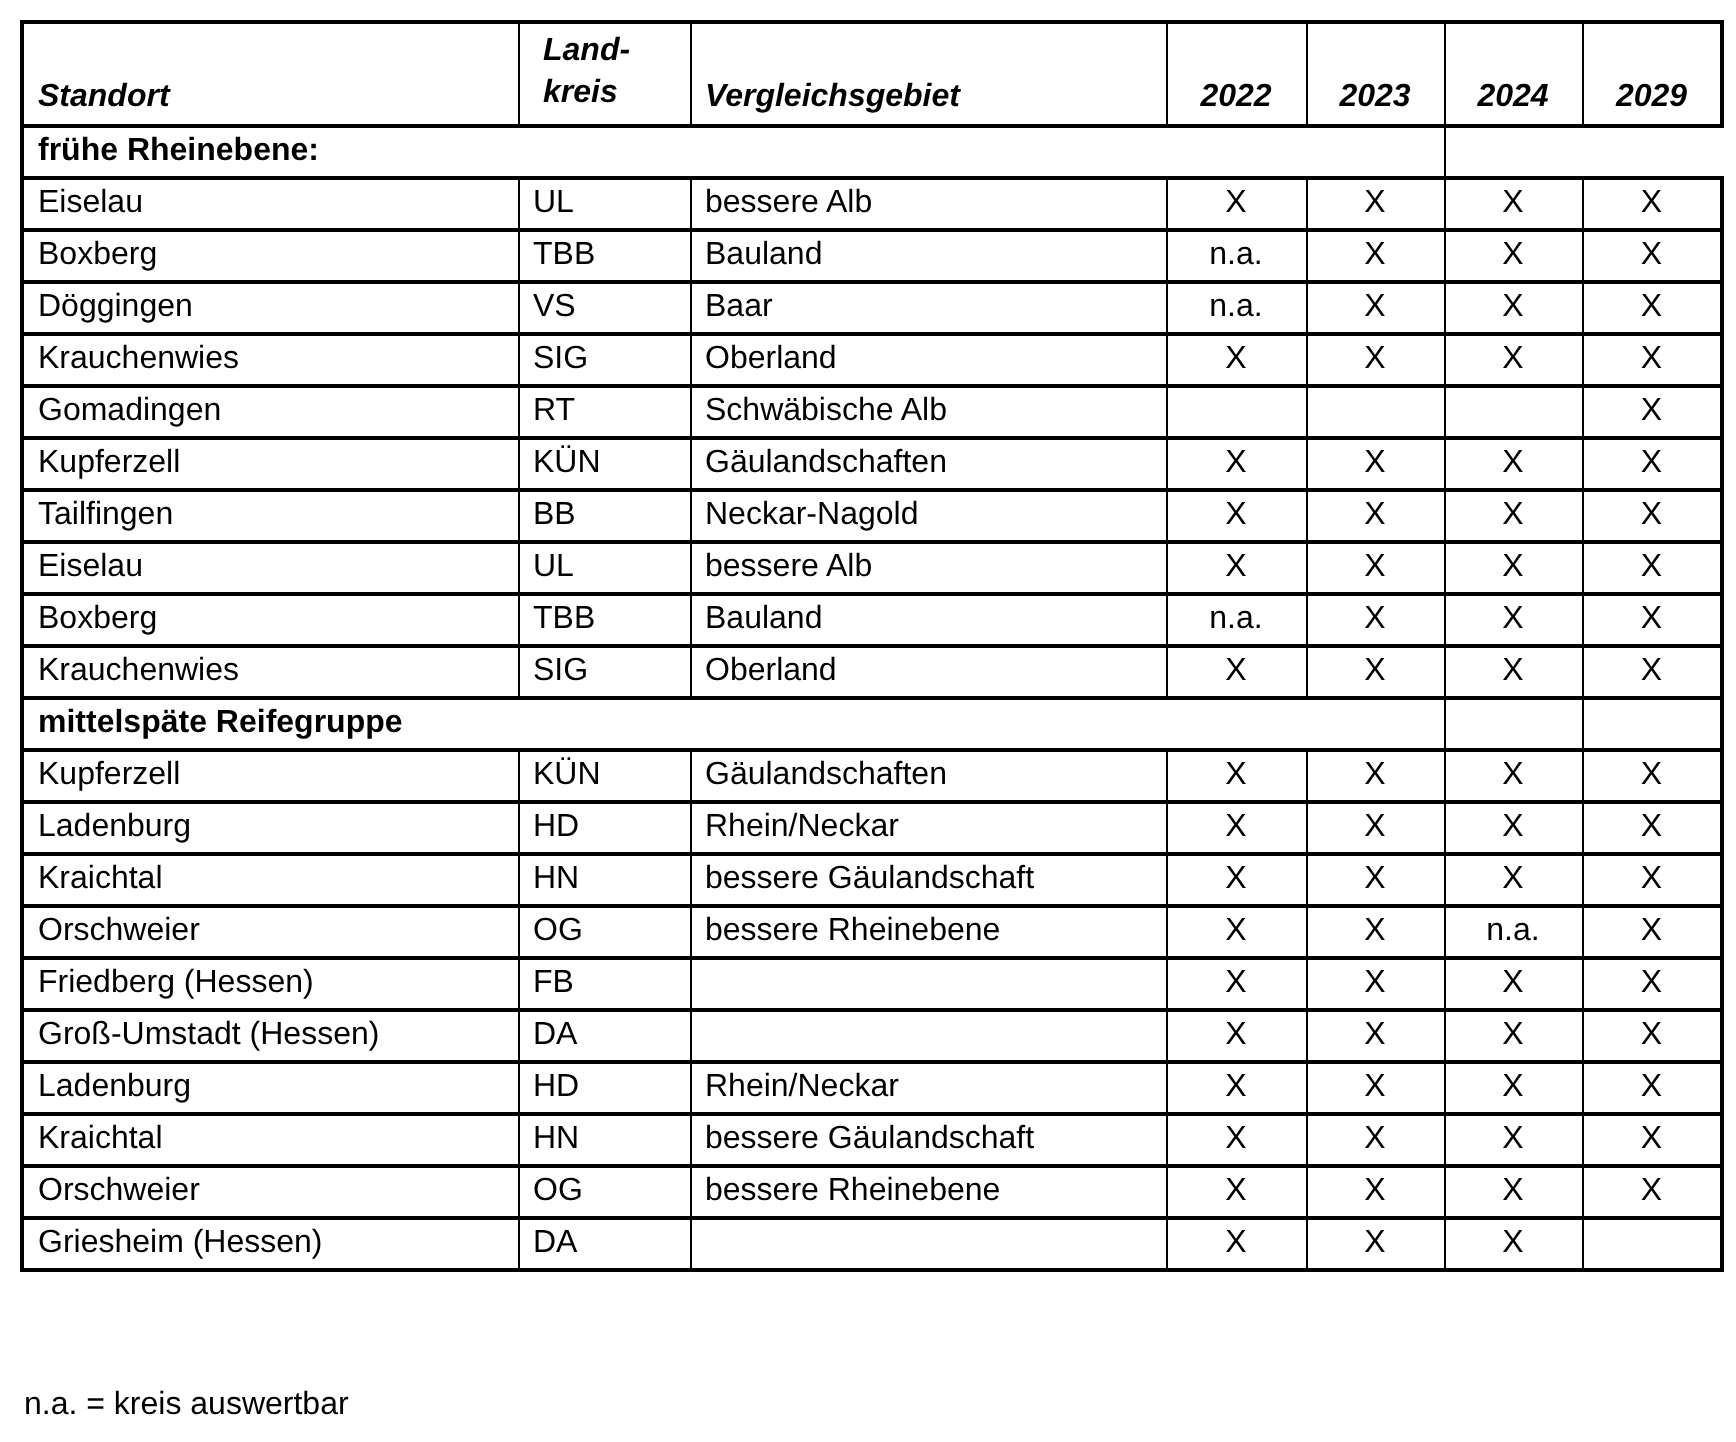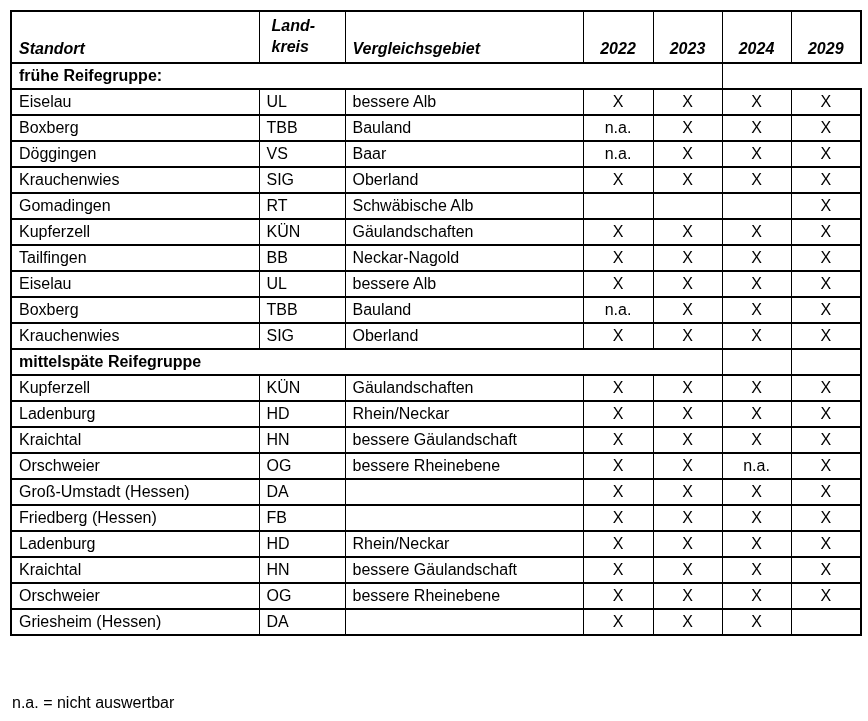--- a/index.html
+++ b/index.html
@@ -73,21 +73,21 @@
         <span>kreis</span>
       </td>
       <td>Vergleichsgebiet</td>
       <td class="yr">2022</td>
       <td class="yr">2023</td>
       <td class="yr">2024</td>
       <td class="yr last">2029</td>
     </tr>
 
     <tr>
-      <td colspan="5" class="c1 sec">frühe Reifegruppe:</td>
+      <td colspan="5" class="c1 sec">frühe Rheinebene:</td>
       <td colspan="2" class="sec-tail-open"></td>
     </tr>
 
     <tr>
       <td class="c1">Eiselau</td>
       <td>UL</td>
       <td>bessere Alb</td>
       <td class="yr">X</td>
       <td class="yr">X</td>
       <td class="yr">X</td>
@@ -213,37 +213,37 @@
     <tr>
       <td class="c1">Orschweier</td>
       <td>OG</td>
       <td>bessere Rheinebene</td>
       <td class="yr">X</td>
       <td class="yr">X</td>
       <td class="yr">n.a.</td>
       <td class="yr last">X</td>
     </tr>
     <tr>
+      <td class="c1">Friedberg (Hessen)</td>
+      <td>FB</td>
+      <td></td>
+      <td class="yr">X</td>
+      <td class="yr">X</td>
+      <td class="yr">X</td>
+      <td class="yr last">X</td>
+    </tr>
+    <tr>
       <td class="c1">Groß-Umstadt (Hessen)</td>
       <td>DA</td>
       <td></td>
       <td class="yr">X</td>
       <td class="yr">X</td>
       <td class="yr">X</td>
       <td class="yr last">X</td>
     </tr>
-    <tr>
-      <td class="c1">Friedberg (Hessen)</td>
-      <td>FB</td>
-      <td></td>
-      <td class="yr">X</td>
-      <td class="yr">X</td>
-      <td class="yr">X</td>
-      <td class="yr last">X</td>
-    </tr>
 
 
     <tr>
       <td class="c1">Ladenburg</td>
       <td>HD</td>
       <td>Rhein/Neckar</td>
       <td class="yr">X</td>
       <td class="yr">X</td>
       <td class="yr">X</td>
       <td class="yr last">X</td>
@@ -271,14 +271,14 @@
       <td>DA</td>
       <td></td>
       <td class="yr">X</td>
       <td class="yr">X</td>
       <td class="yr">X</td>
       <td class="yr last"></td>
     </tr>
   </tbody>
     </table>
 
-  <div class="footnote">n.a. = nicht auswertbar</div>
+  <div class="footnote">n.a. = kreis auswertbar</div>
 </div>
 
 </body></html>

